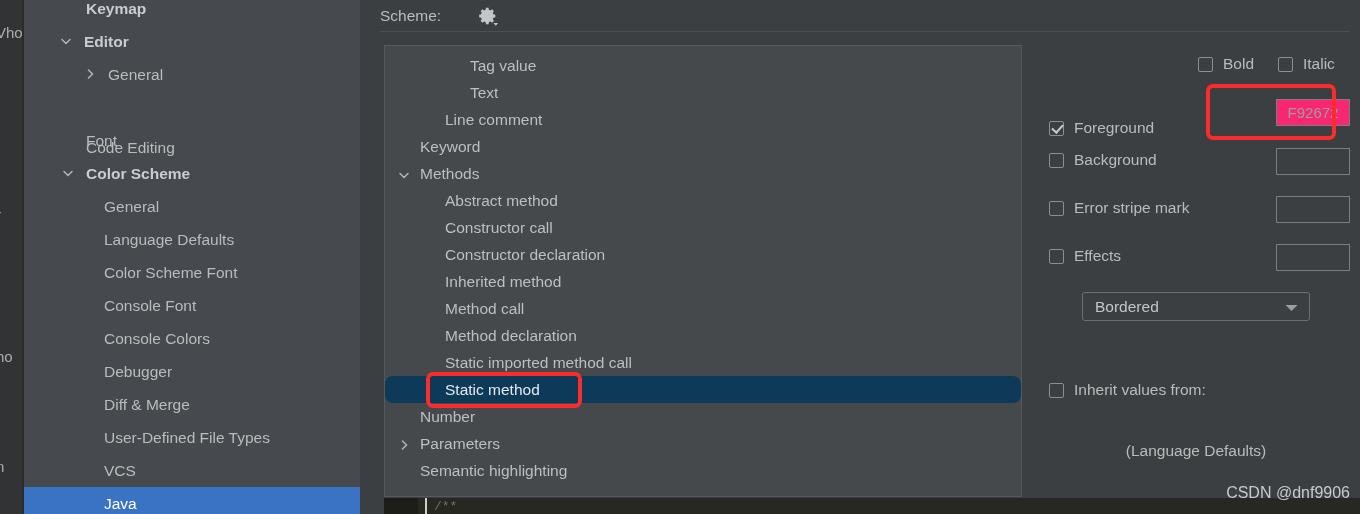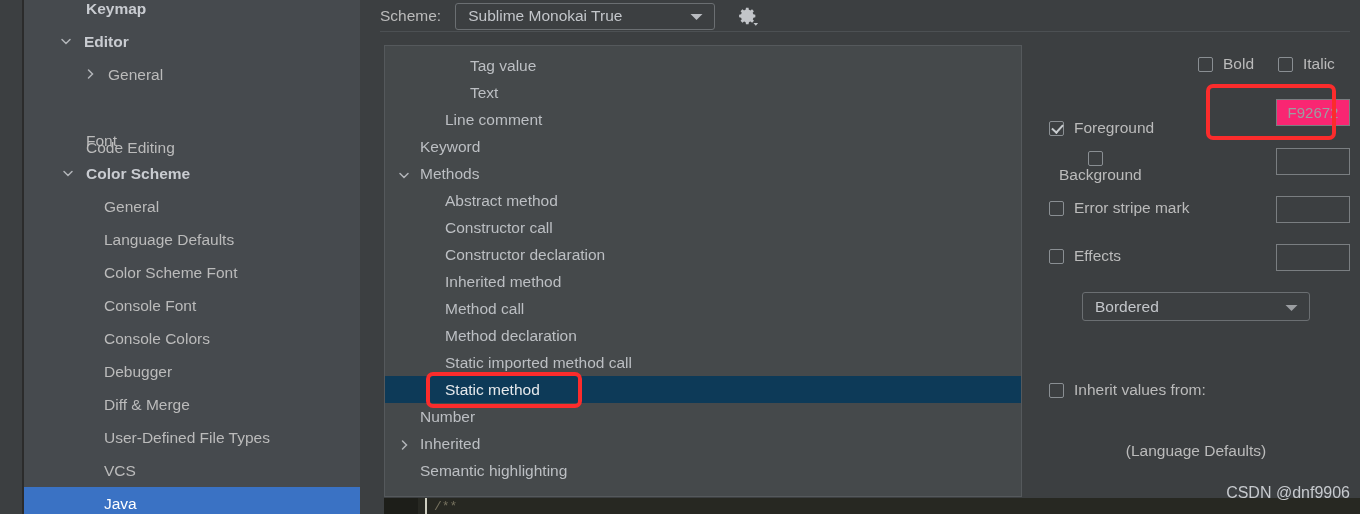--- a/index.html
+++ b/index.html
@@ -277,20 +277,26 @@
     color: #c7cace;
     font-size: 16px;
     white-space: nowrap;
   }
 </style>
 </head>
 <body>
 
 <div id="root">
 
+  <div class="edge-strip" id="edge-strip">
+      <div class="frag" style="top: 24px;">Vho</div>
+      <div class="frag" style="top: 206px;">r</div>
+      <div class="frag" style="top: 348px;">ho</div>
+      <div class="frag" style="top: 458px;">n</div>
+    </div>
   <div class="edge-divider"></div>
 
   <div class="sidebar">
     <div id="sidebar-rows">
         <div class="tree-row bold" style="top: -8px;">
           <span class="tree-label" style="left: 62px;">Keymap</span>
         </div>
         <div class="tree-row bold" style="top: 25px;">
           <span class="tree-arrow" style="left: 36px;">
             <svg width="12" height="12" viewBox="0 0 12 12">
@@ -352,28 +358,20 @@
           <span class="tree-label" style="left: 80px;">Java</span>
         </div>
       </div>
 
   </div>
 
   <div class="content">
 
     <div class="scheme-bar">
       <span class="scheme-label">Scheme:</span>
-      <div class="combo" style="width:260px;">
-        <span class="combo-text">Sublime Monokai True</span>
-        <span class="combo-arrow">
-          <svg width="13" height="8" viewBox="0 0 13 8">
-              <path d="M0.5 1 L6.5 7 L12.5 1 Z" fill="#b9bcc0"></path>
-            </svg>
-        </span>
-      </div>
       <div class="gear-btn">
         <svg width="22" height="22" viewBox="0 0 24 24">
           <path fill="#c2c5c9" d="M12 8.2a3.8 3.8 0 1 0 0 7.6 3.8 3.8 0 0 0 0-7.6zm0 5.9a2.1 2.1 0 1 1 0-4.2 2.1 2.1 0 0 1 0 4.2z"></path>
           <path fill="#c2c5c9" d="M20 13.4v-2.8l-2.2-.4a6.1 6.1 0 0 0-.7-1.7l1.3-1.8-2-2-1.8 1.3a6.1 6.1 0 0 0-1.7-.7L12.6 3h-2.8l-.4 2.3c-.6.15-1.15.4-1.7.7L5.9 4.7l-2 2 1.3 1.8c-.3.53-.55 1.1-.7 1.7L2.3 10.6v2.8l2.2.4c.15.6.4 1.17.7 1.7l-1.3 1.8 2 2 1.8-1.3c.53.3 1.1.55 1.7.7l.4 2.3h2.8l.4-2.3c.6-.15 1.17-.4 1.7-.7l1.8 1.3 2-2-1.3-1.8c.3-.53.55-1.1.7-1.7l2.1-.4z"></path>
           <path fill="#c2c5c9" d="M18 19.5 L23 19.5 L20.5 22.5 Z"></path>
         </svg>
       </div>
     </div>
     <div class="hr-line"></div>
 
@@ -411,31 +409,31 @@
           </div>
           <div class="attr-row" style="top: 249px;">
             <span class="attr-label" style="left: 60px;">Method call</span>
           </div>
           <div class="attr-row" style="top: 276px;">
             <span class="attr-label" style="left: 60px;">Method declaration</span>
           </div>
           <div class="attr-row" style="top: 303px;">
             <span class="attr-label" style="left: 60px;">Static imported method call</span>
           </div>
-          <div class="attr-row selected" style="top: 330px;">
+          <div class="attr-row selected" style="top: 330px; border-radius: 8px;">
             <span class="attr-label" style="left: 60px;">Static method</span>
           </div>
           <div class="attr-row" style="top: 357px;">
             <span class="attr-label" style="left: 35px;">Number</span>
           </div>
           <div class="attr-row" style="top: 384px;">
             <span class="attr-arrow" style="left: 13px;"><svg width="12" height="12" viewBox="0 0 12 12">
                 <path d="M4.5 2 L8.5 6 L4.5 10" stroke="#b2b5b9" stroke-width="1.5" fill="none" stroke-linecap="round"></path>
               </svg></span>
-            <span class="attr-label" style="left: 35px;">Inherited</span>
+            <span class="attr-label" style="left: 35px;">Parameters</span>
           </div>
           <div class="attr-row" style="top: 411px;">
             <span class="attr-label" style="left: 35px;">Semantic highlighting</span>
           </div>
         </div>
     </div>
 
     <div class="options">
 
       <div class="opt-row" style="left:166px; top:10px;">
@@ -448,21 +446,21 @@
       </div>
 
       <div class="opt-row" style="left:17px; top:74px;">
         <span class="cbox checked"></span>
         <span class="opt-label">Foreground</span>
       </div>
       <div class="swatch" id="fg-swatch" style="left: 244px; top: 54px; background: rgb(249, 38, 114);">
         <span class="swatch-text">F92672</span>
       </div>
 
-      <div class="opt-row" style="left:17px; top:106px;flex-direction:column;">
+      <div class="opt-row" style="left:17px; top:106px;">
         <span class="cbox"></span>
         <span class="opt-label">Background</span>
       </div>
       <div class="swatch" style="left:244px; top:103px;">
         <span class="swatch-text"></span>
       </div>
 
       <div class="opt-row" style="left:17px; top:154px;">
         <span class="cbox"></span>
         <span class="opt-label">Error stripe mark</span>

